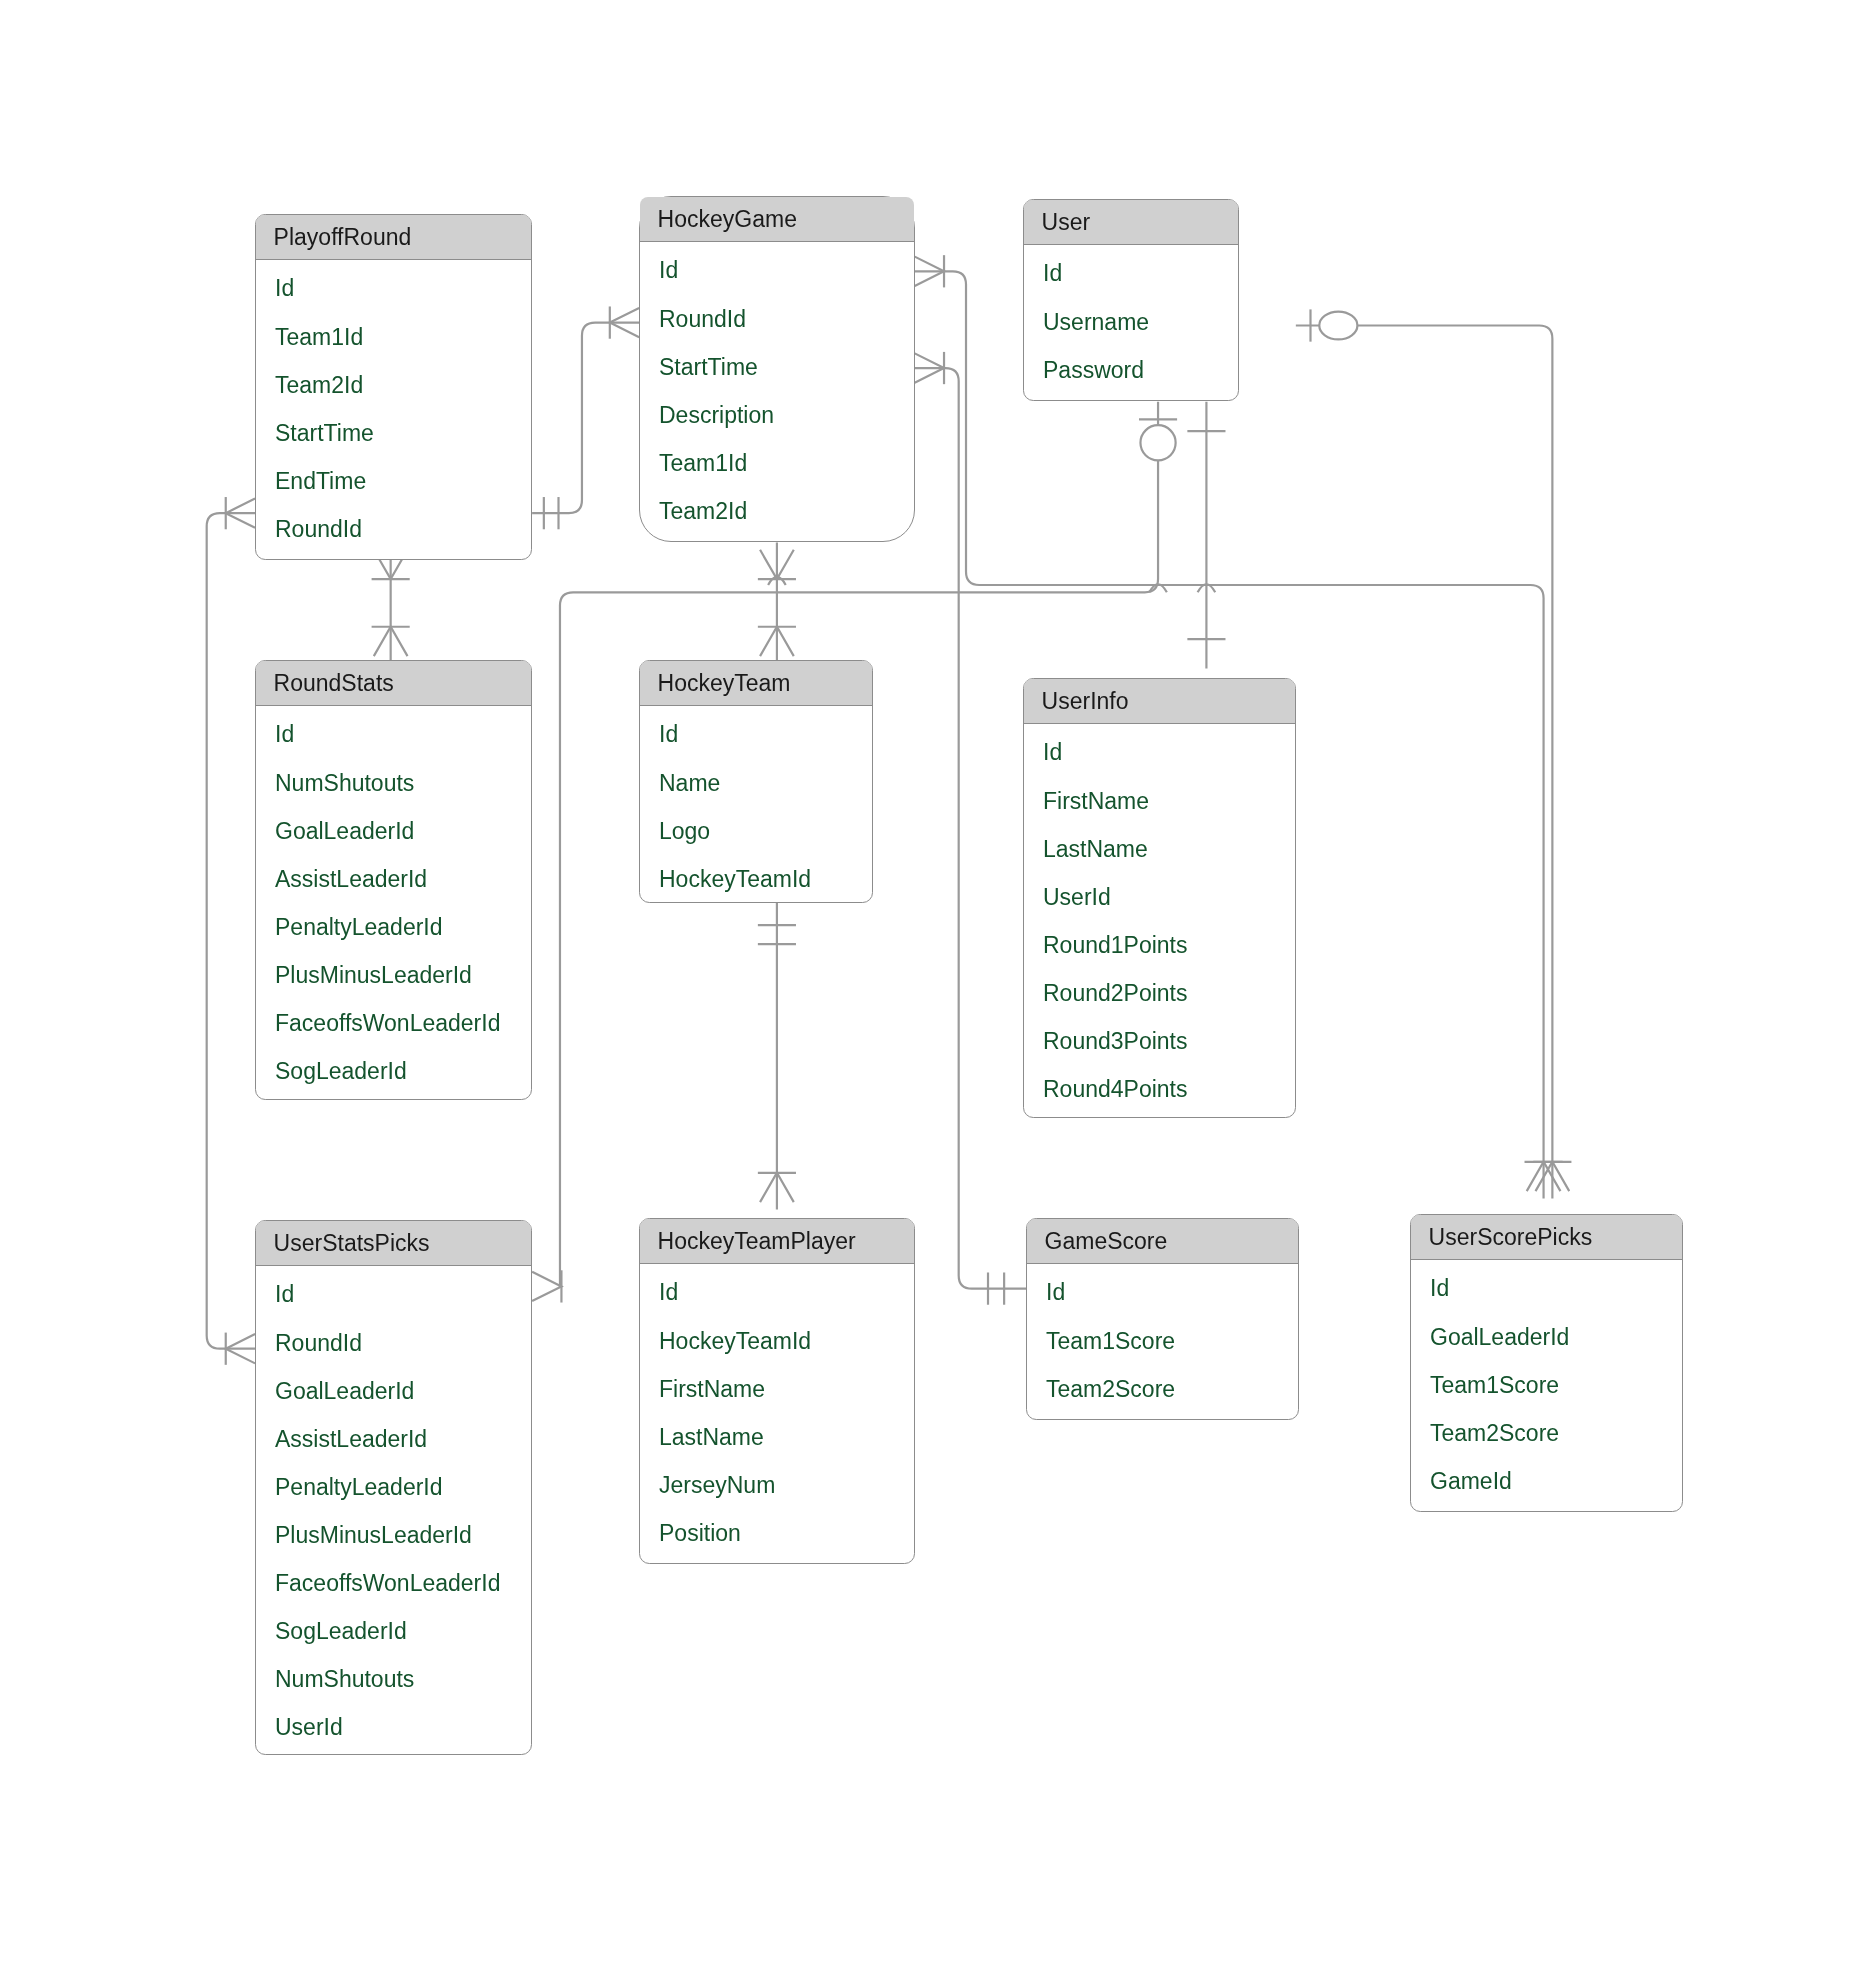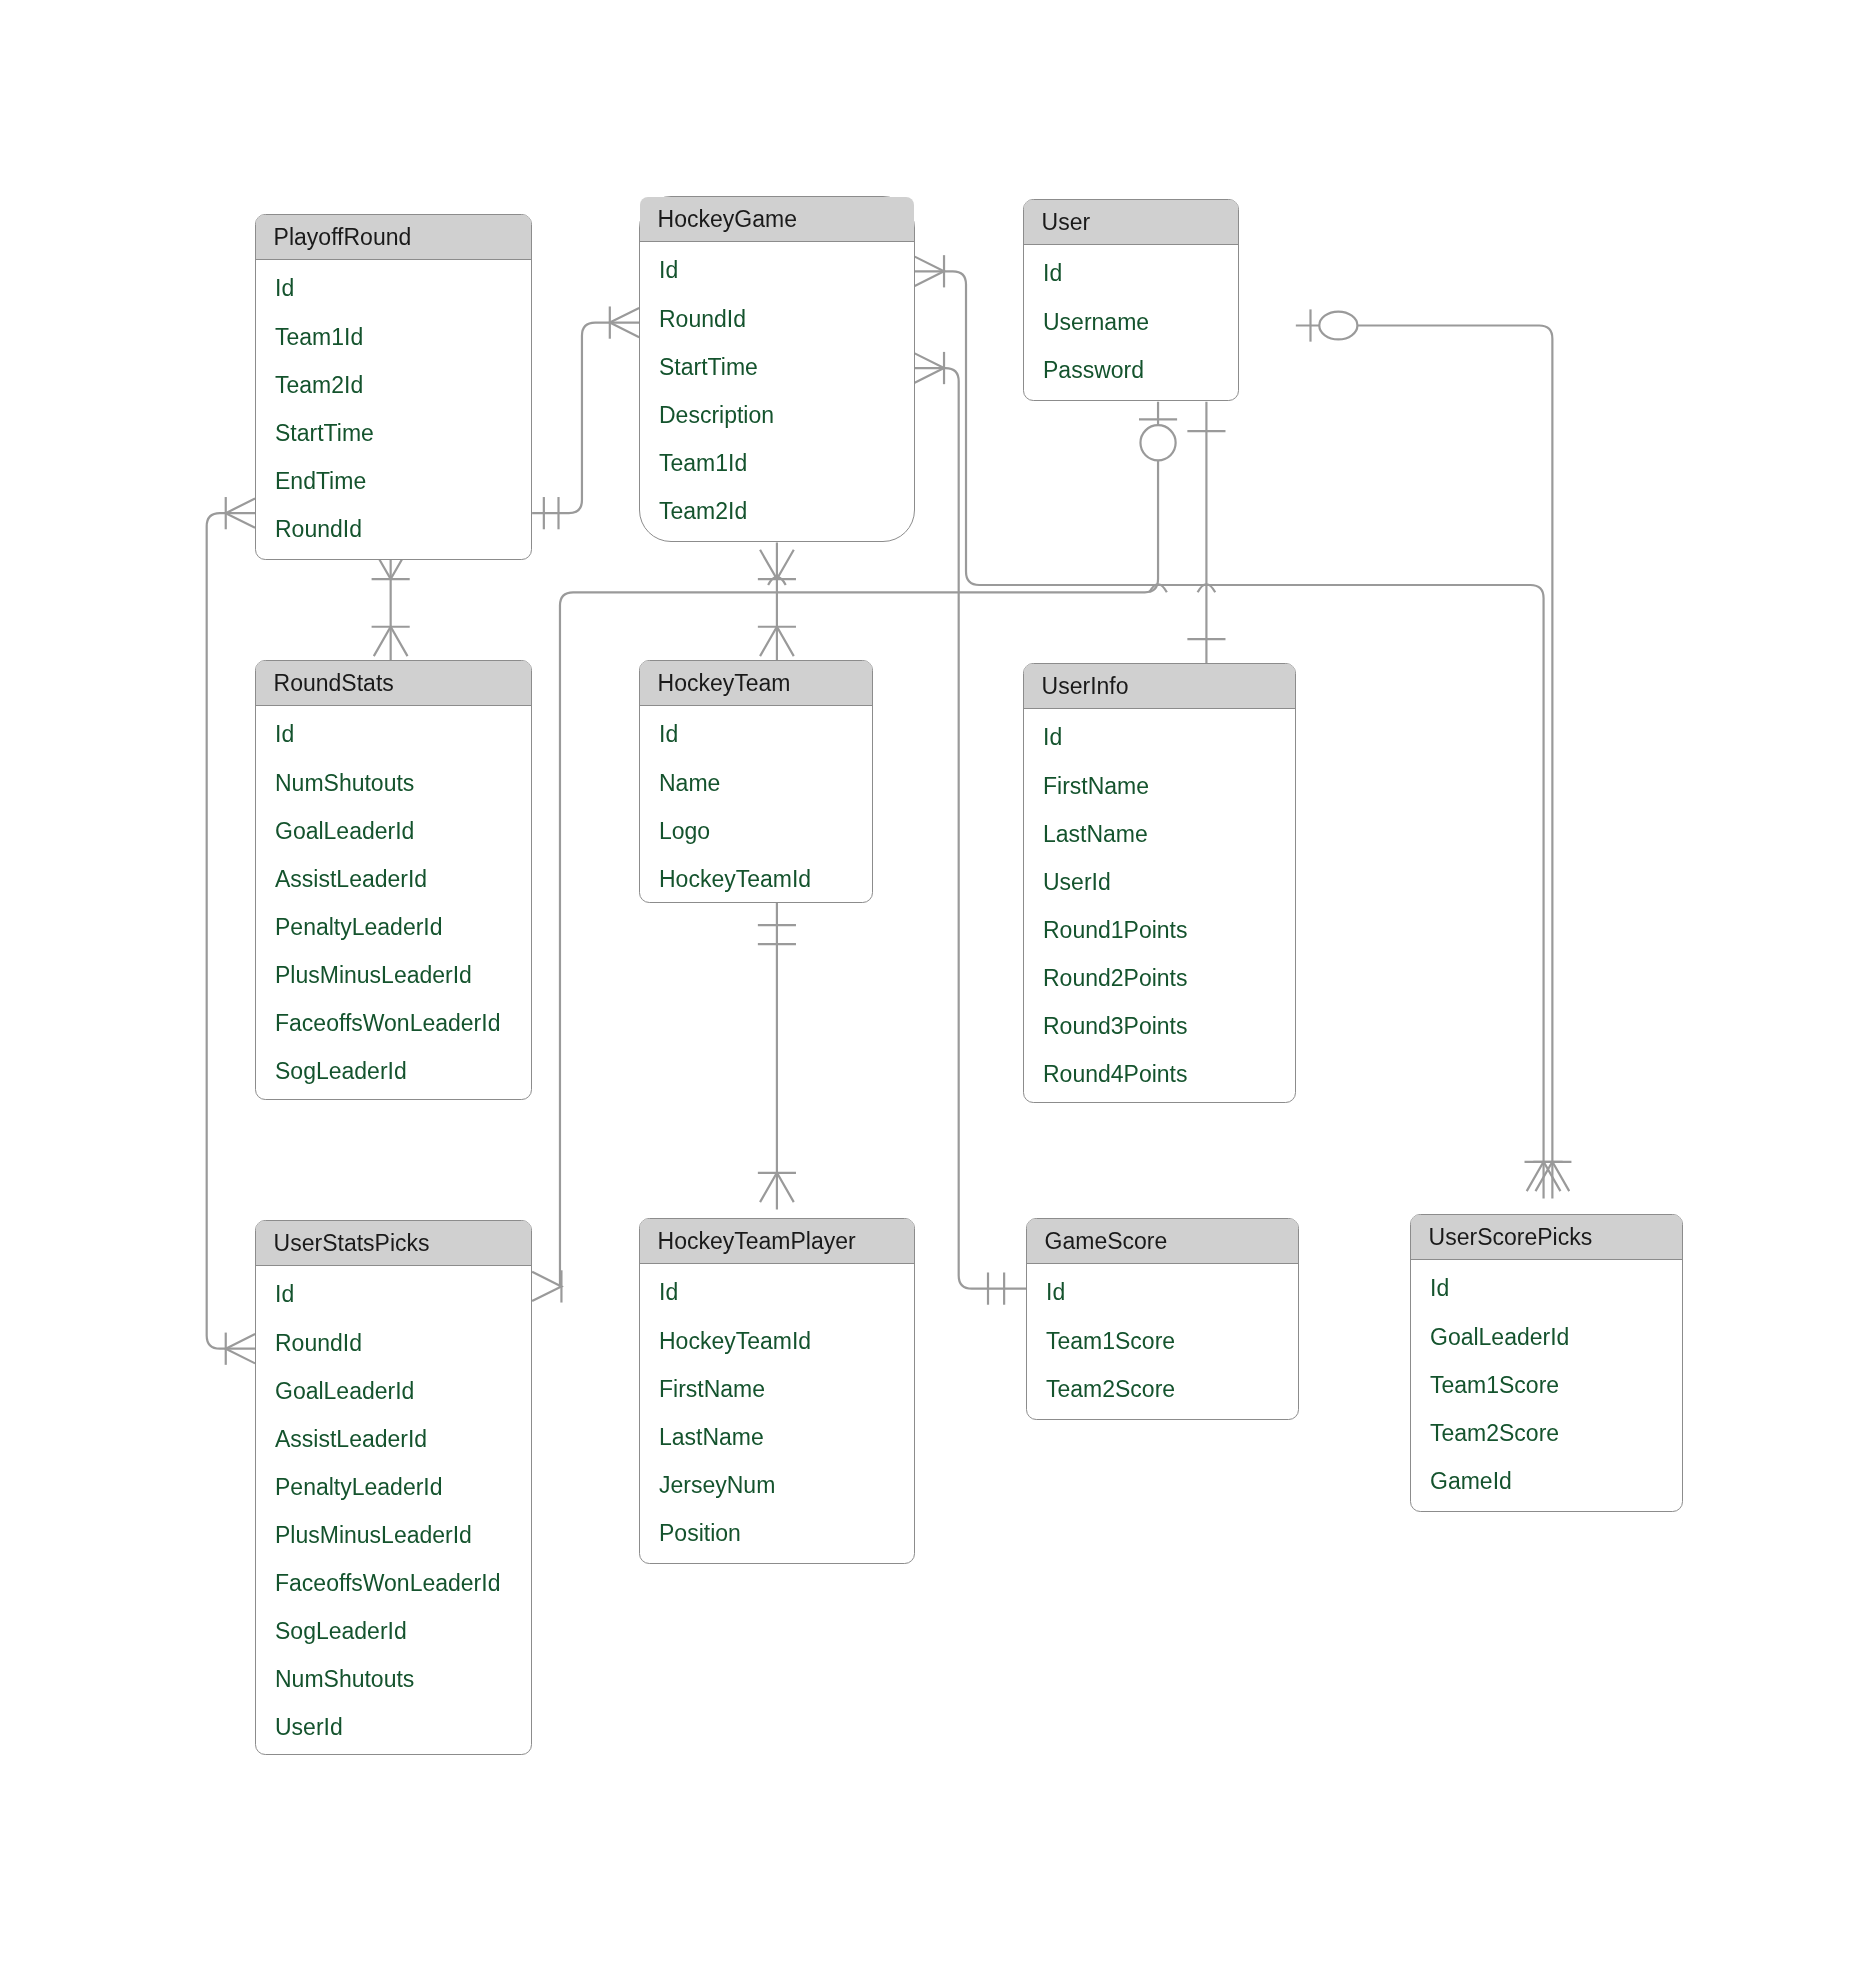--- a/index.html
+++ b/index.html
@@ -203,21 +203,21 @@
   <div class="entity" style="left:639px;top:660px;width:234px;height:243px;">
     <div class="entity-head">HockeyTeam</div>
     <div class="entity-body">
       <div class="attr first">Id</div>
       <div class="attr">Name</div>
       <div class="attr">Logo</div>
       <div class="attr">HockeyTeamId</div>
     </div>
   </div>
 
-  <div class="entity" style="left:1023px;top:663px;width:273px;height:440px;">
+  <div class="entity" style="left:1023px;top:678px;width:273px;height:440px;">
     <div class="entity-head">UserInfo</div>
     <div class="entity-body">
       <div class="attr first">Id</div>
       <div class="attr">FirstName</div>
       <div class="attr">LastName</div>
       <div class="attr">UserId</div>
       <div class="attr">Round1Points</div>
       <div class="attr">Round2Points</div>
       <div class="attr">Round3Points</div>
       <div class="attr">Round4Points</div>

